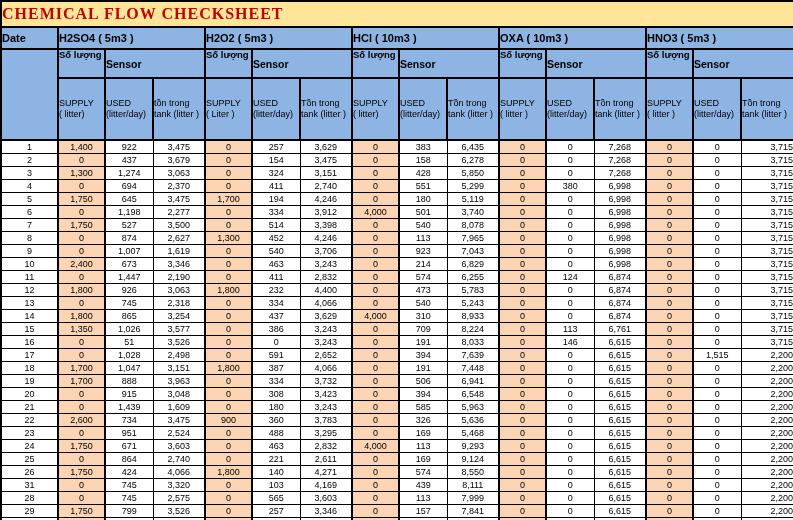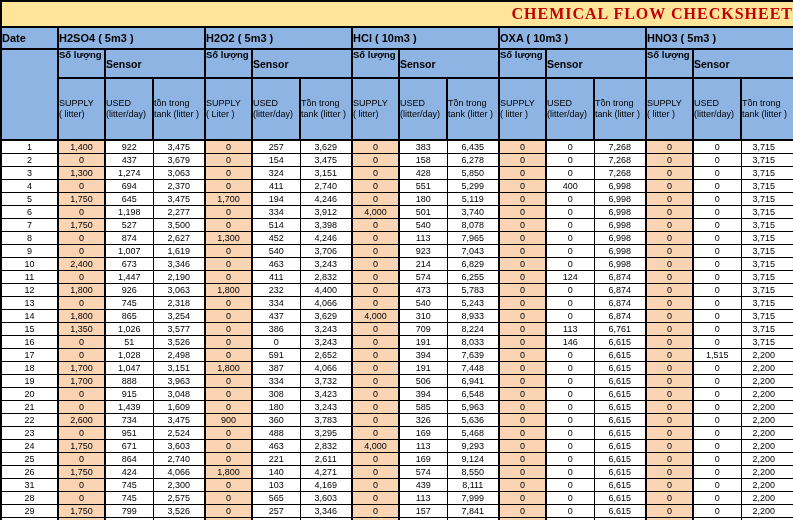--- a/index.html
+++ b/index.html
@@ -8,36 +8,36 @@
     --c-navy:#17375E; --c-border:#000000;
   }
   html,body{margin:0;padding:0;background:#fff;}
   #sheet{width:793px;height:520px;overflow:hidden;font-family:"Liberation Sans",sans-serif;}
   table{border-collapse:collapse;table-layout:fixed;width:793px;border:2px solid var(--c-border);}
   th,td{padding:0;overflow:hidden;white-space:nowrap;}
   
   tr.title-row th{
     height:24px;background:var(--c-title-bg);color:var(--c-title-text);
     font-family:"Liberation Serif",serif;font-size:16px;font-weight:bold;
-    letter-spacing:1px;text-align:right;border:2px solid var(--c-border);
+    letter-spacing:1px;text-align:left;border:2px solid var(--c-border);
   }
   
   thead th{background:var(--c-header-blue);border:2px solid var(--c-border);
     color:#000;text-align:left;vertical-align:middle;}
   tr.hrow1 th{height:20px;font-size:11px;font-weight:bold;}
   tr.hrow2 th{height:26px;font-size:10.5px;font-weight:bold;}
   tr.hrow3 th{height:60px;font-size:9px;font-weight:normal;}
   .clipbox{height:27px;overflow:hidden;line-height:10px;font-size:9.5px;font-weight:bold;}
   .subhead{white-space:pre-line;line-height:11px;}
   
   tbody td{border:1px solid var(--c-border);height:12px;font-size:9px;line-height:11px;
     text-align:center;background:#fff;color:#000;}
   tbody td.supply{background:var(--c-peach);border-left:2px solid var(--c-border);
     border-right:2px solid var(--c-border);}
-  tbody td.tank-hno3{padding-right:7px;}
+  tbody td.tank-hno3{text-align:right;}
 </style>
 </head>
 <body>
 
 <div id="sheet">
   <table>
     <colgroup>
       <col style="width:57px">
       <col style="width:47px">
         <col style="width:48px">
@@ -213,21 +213,21 @@
           <td class="supply">0</td>
           <td>694</td>
           <td>2,370</td>
           <td class="supply">0</td>
           <td>411</td>
           <td>2,740</td>
           <td class="supply">0</td>
           <td>551</td>
           <td>5,299</td>
           <td class="supply">0</td>
-          <td>400</td>
+          <td>380</td>
           <td>6,998</td>
           <td class="supply">0</td>
           <td>0</td>
           <td class="tank-hno3">3,715</td>
         </tr>
         <tr>
           <td>5</td>
           <td class="supply">1,750</td>
           <td>645</td>
           <td>3,475</td>
@@ -619,21 +619,21 @@
           <td>0</td>
           <td>6,615</td>
           <td class="supply">0</td>
           <td>0</td>
           <td class="tank-hno3">2,200</td>
         </tr>
         <tr>
           <td>31</td>
           <td class="supply">0</td>
           <td>745</td>
-          <td>2,300</td>
+          <td>3,320</td>
           <td class="supply">0</td>
           <td>103</td>
           <td>4,169</td>
           <td class="supply">0</td>
           <td>439</td>
           <td>8,111</td>
           <td class="supply">0</td>
           <td>0</td>
           <td>6,615</td>
           <td class="supply">0</td>

